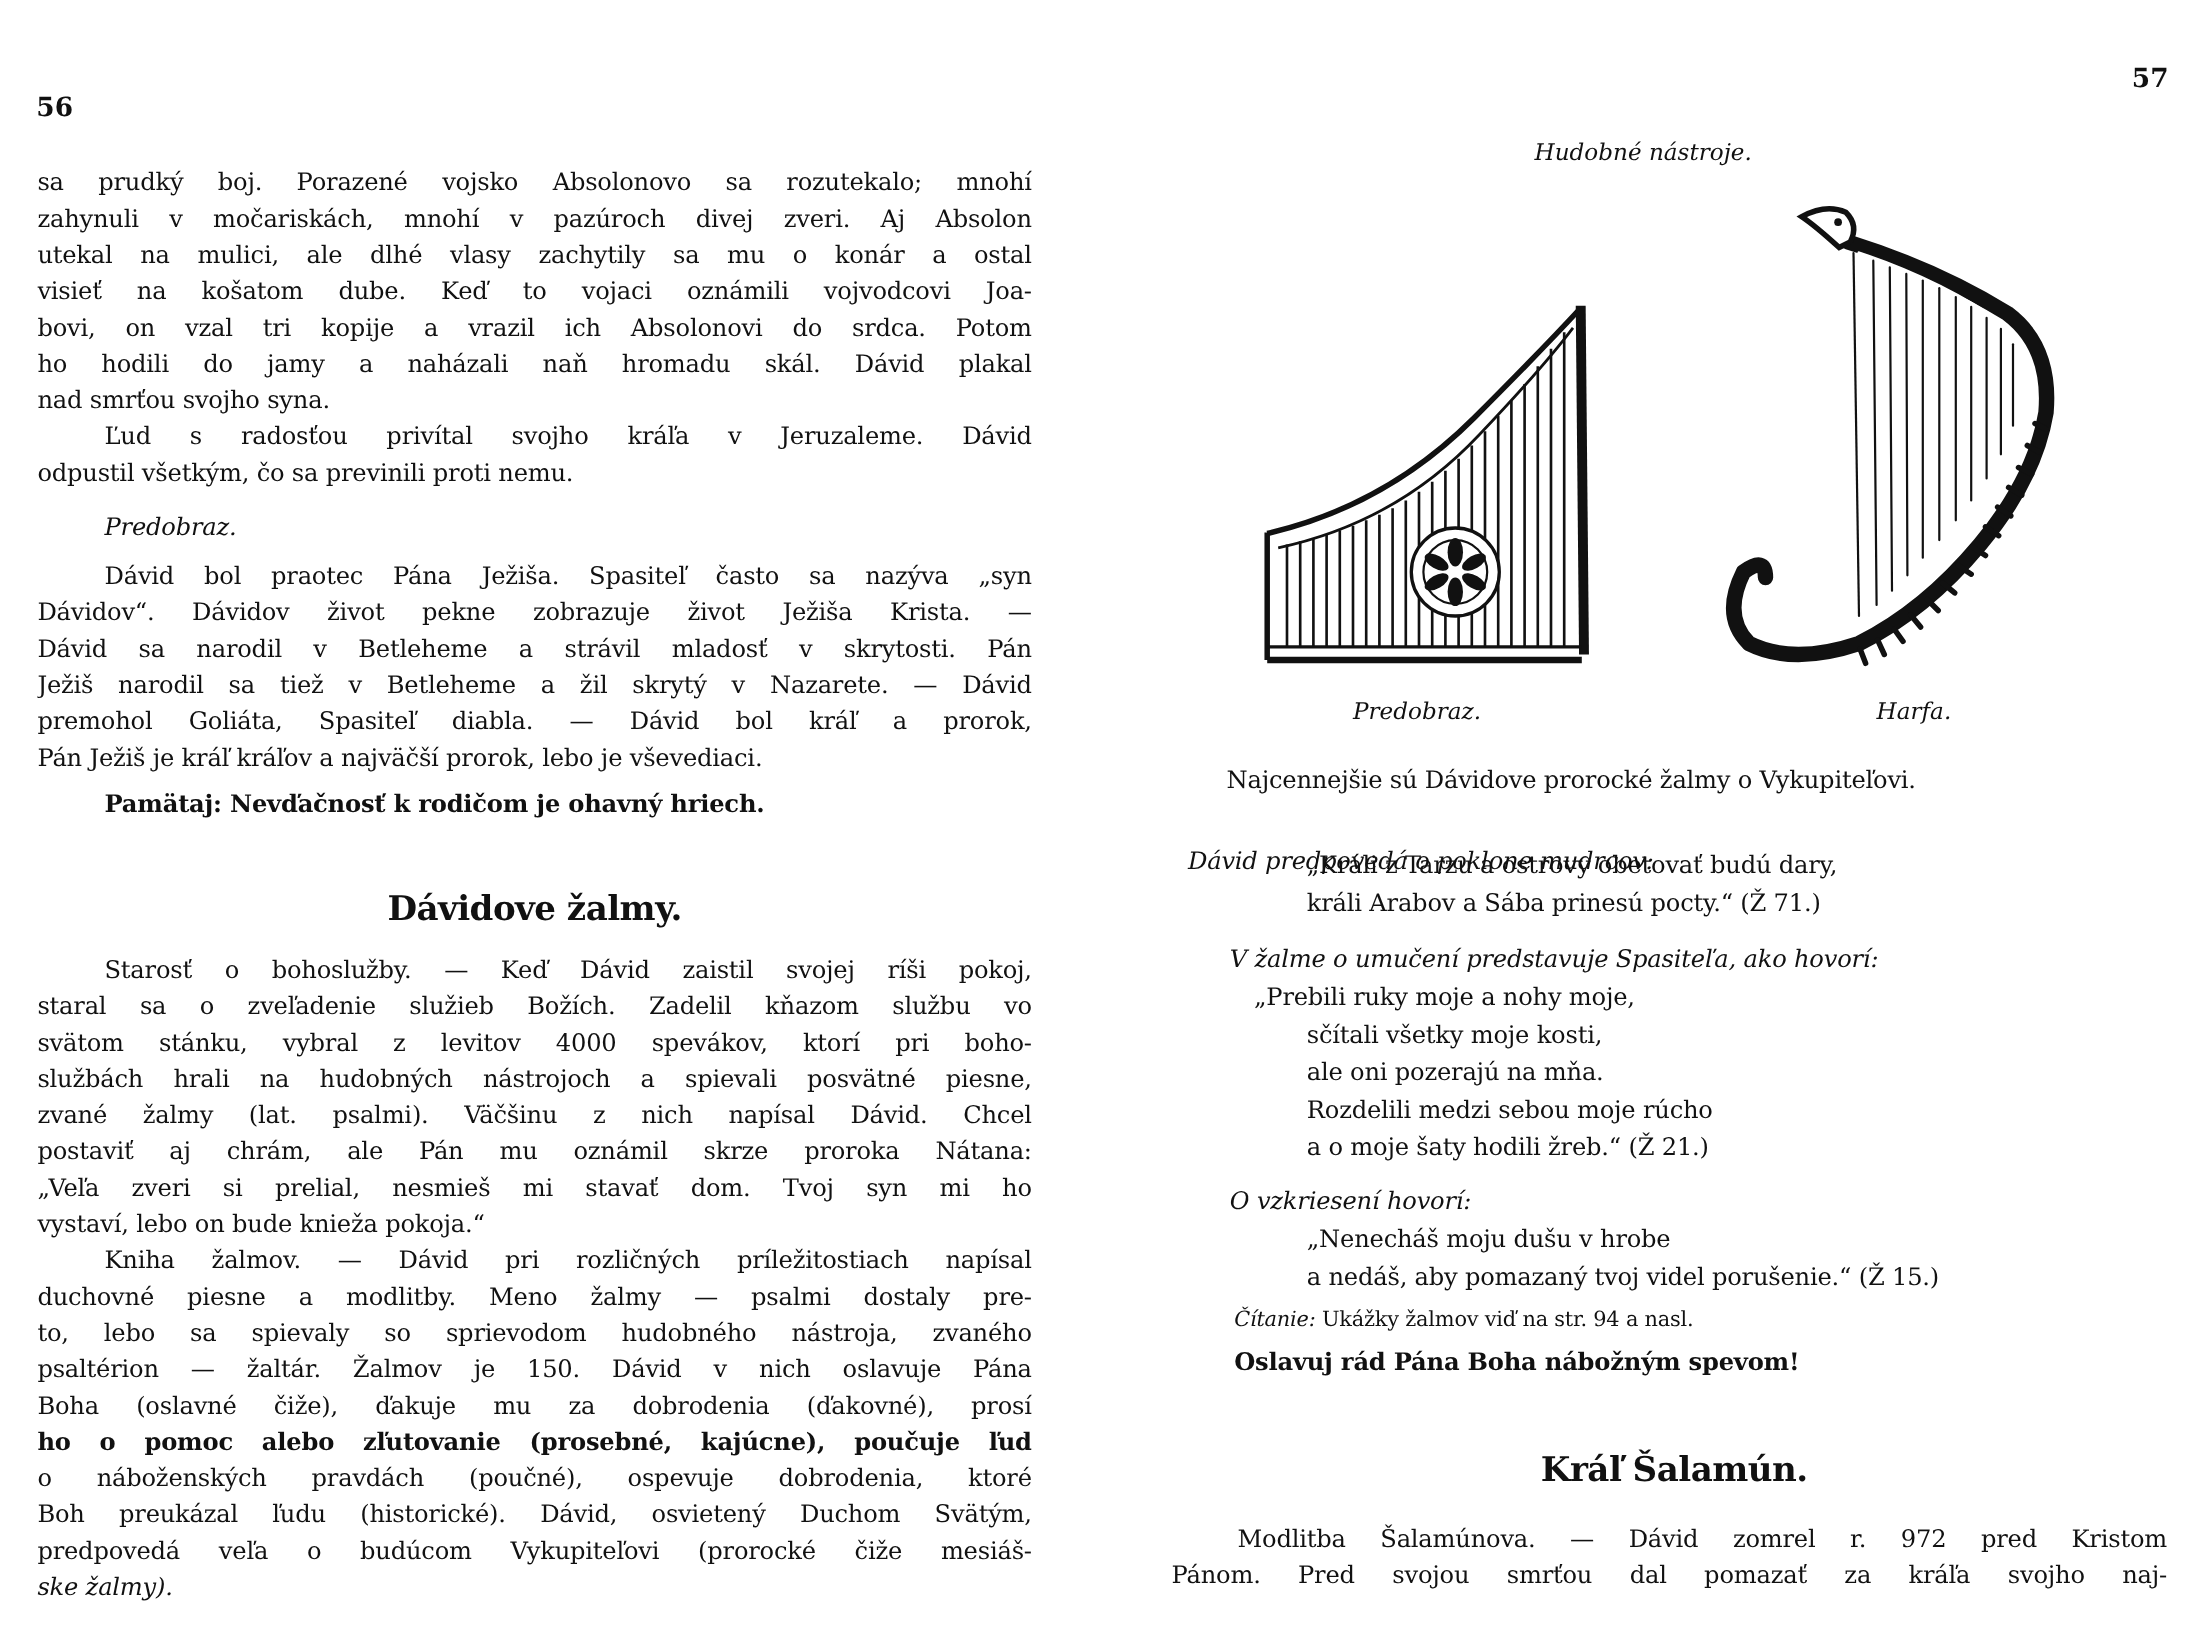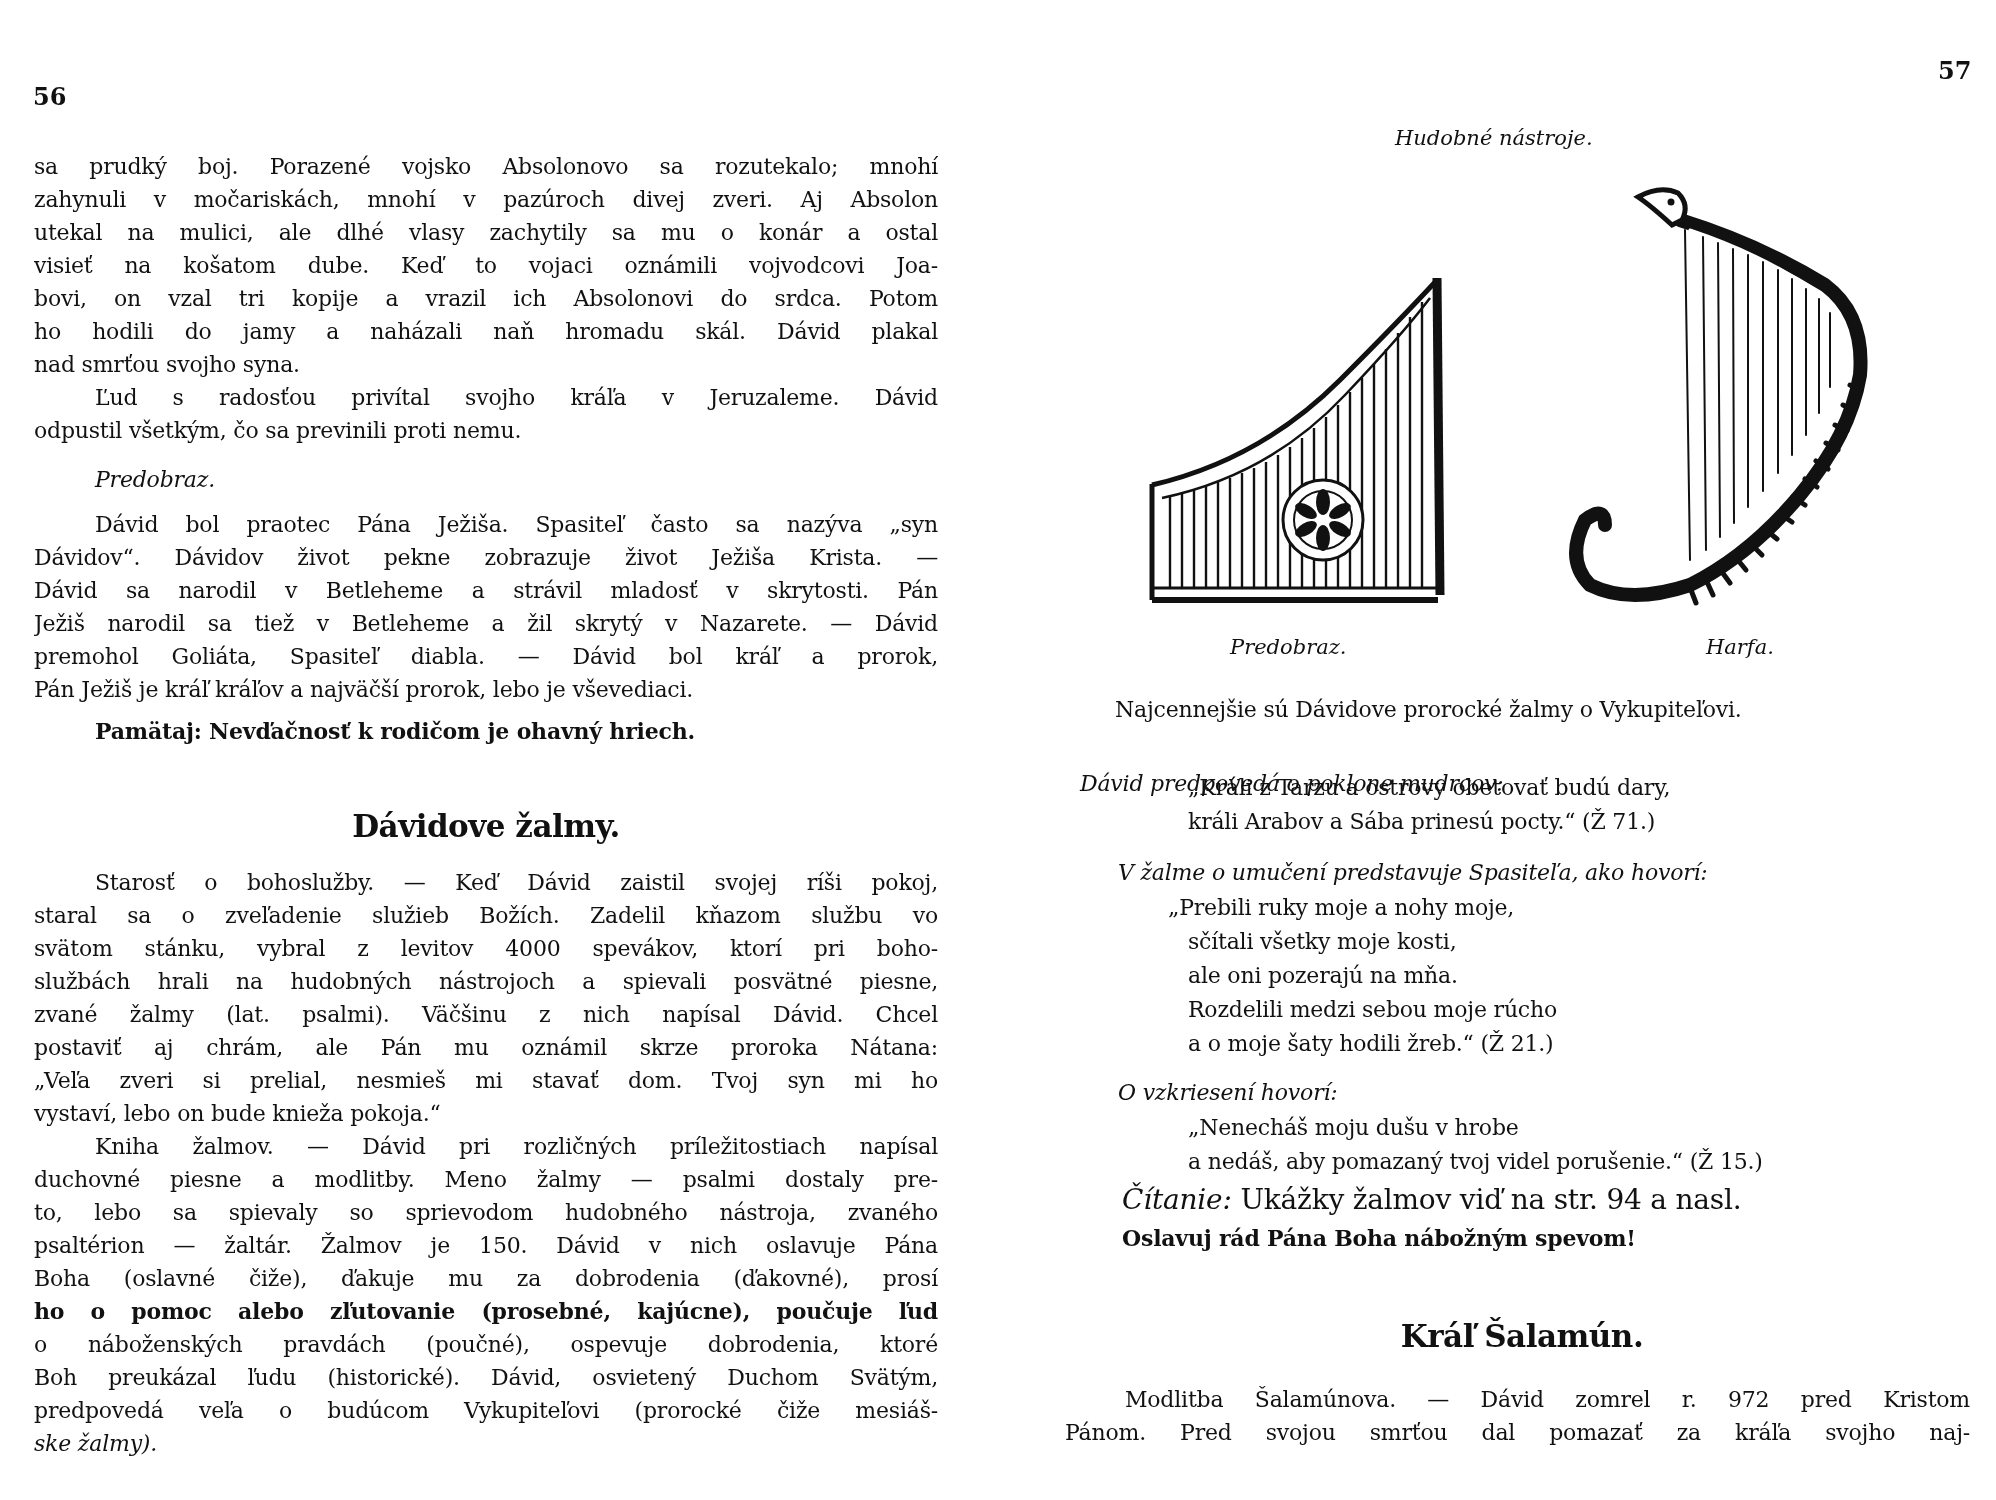--- a/index.html
+++ b/index.html
@@ -164,29 +164,29 @@
 
 <div class="cap" style="left:1230px;top:635px;">Predobraz.</div>
 <div class="cap" style="left:1706px;top:635px;">Harfa.</div>
 
 <div>
   <div class="ln" style="left:1115px;top:693px;">Najcennejšie sú Dávidove prorocké žalmy o Vykupiteľovi.</div>
   <div class="ln i" style="left:1080px;top:767px;">Dávid predpovedá o poklone mudrcov:</div>
   <div class="ln" style="left:1188px;top:771px;">„Králi z Tarzu a ostrovy obetovať budú dary,</div>
   <div class="ln" style="left:1188px;top:805px;">králi Arabov a Sába prinesú pocty.“ (Ž 71.)</div>
   <div class="ln i" style="left:1118px;top:856px;">V žalme o umučení predstavuje Spasiteľa, ako hovorí:</div>
-  <div class="ln" style="left:1168px;top:891px;">„Prebili ruky moje a nohy moje,</div>
+  <div class="ln" style="left:1140px;top:891px;">„Prebili ruky moje a nohy moje,</div>
   <div class="ln" style="left:1188px;top:925px;">sčítali všetky moje kosti,</div>
   <div class="ln" style="left:1188px;top:959px;">ale oni pozerajú na mňa.</div>
   <div class="ln" style="left:1188px;top:993px;">Rozdelili medzi sebou moje rúcho</div>
   <div class="ln" style="left:1188px;top:1027px;">a o moje šaty hodili žreb.“ (Ž 21.)</div>
   <div class="ln i" style="left:1118px;top:1076px;">O vzkriesení hovorí:</div>
   <div class="ln" style="left:1188px;top:1111px;">„Nenecháš moju dušu v hrobe</div>
   <div class="ln" style="left:1188px;top:1145px;">a nedáš, aby pomazaný tvoj videl porušenie.“ (Ž 15.)</div>
-  <div class="ln" style="left:1122px;top:1183px;font-size:28px;">
+  <div class="ln" style="left:1122px;top:1183px;font-size:19px;">
     <span class="i">Čítanie:</span>
     <span>Ukážky žalmov viď na str. 94 a nasl.</span>
   </div>
   <div class="ln b" style="left:1122px;top:1222px;">Oslavuj rád Pána Boha nábožným spevom!</div>
   <div class="h" style="left:1070px;top:1318px;width:904px;">Kráľ Šalamún.</div>
   <div class="ln j" style="left:1125px;top:1383px;width:845px;">Modlitba Šalamúnova. — Dávid zomrel r. 972 pred Kristom</div>
   <div class="ln j" style="left:1065px;top:1416px;width:905px;">Pánom. Pred svojou smrťou dal pomazať za kráľa svojho naj-</div>
 </div>
 
 </body></html>

